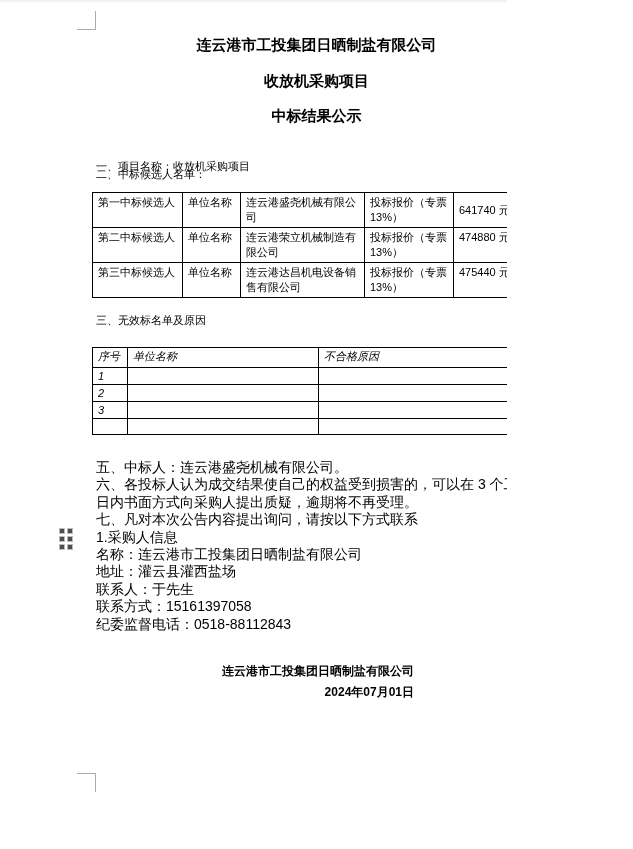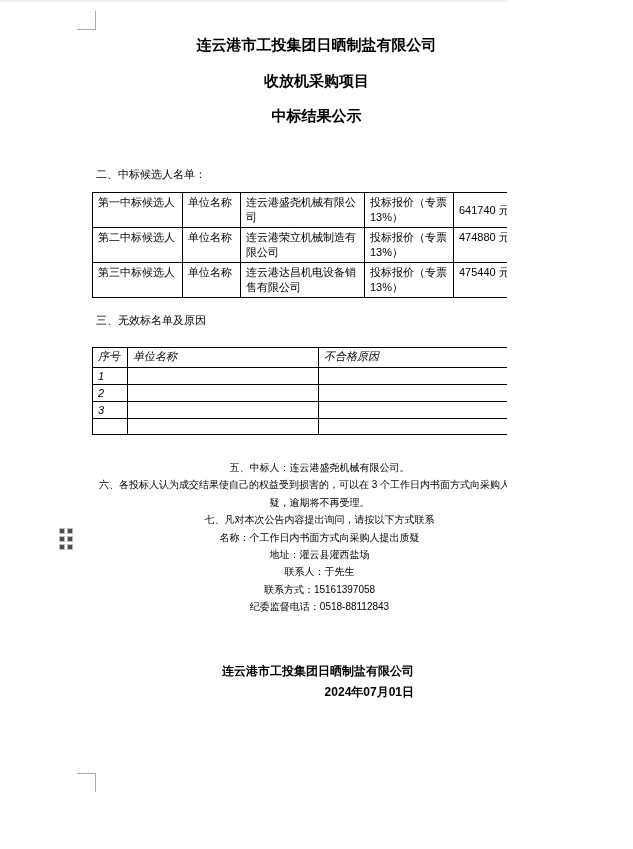--- a/index.html
+++ b/index.html
@@ -29,21 +29,21 @@
   td,th{border:1px solid #000;font-size:11px;font-weight:normal;text-align:left;
         padding:2px 5px;vertical-align:top;line-height:15px;overflow:hidden;}
   .t1{top:192px;width:455px;}
   .t1 tr{height:33px;}
   .t1 .vmid{vertical-align:middle;}
   .t2{top:347px;width:455px;}
   .t2 .hrow{height:20px;}
   .t2 .drow{height:16px;}
   .t2 td,.t2 th{line-height:12px;font-style:italic;}
 
-  .para{position:absolute;left:96px;top:459px;width:447px;font-size:10px;line-height:17.4px;text-align:center;}
+  .para{position:absolute;left:96px;top:459px;width:447px;font-size:14px;line-height:17.4px;}
   .para p{margin:0;}
 
   .signature{position:absolute;right:93px;top:661px;text-align:right;font-weight:bold;font-size:12px;line-height:21px;}
 
   .drag-dots{position:absolute;left:60px;top:529px;display:grid;
     grid-template-columns:4px 4px;grid-template-rows:4px 4px 4px;gap:4px;}
   .drag-dots span{background:#4d4d4d;width:4px;height:4px;box-shadow:0 0 0 1px #bdbdbd;}
 </style>
 </head>
 <body>
@@ -53,20 +53,21 @@
 
   <div class="crop tl"></div>
   <div class="crop tr"></div>
   <div class="crop bl"></div>
   <div class="crop br"></div>
 
   <div class="title t-line1">连云港市工投集团日晒制盐有限公司</div>
   <div class="title t-line2">收放机采购项目</div>
   <div class="title t-line3">中标结果公示</div>
 
+  <div class="sec sec1">一、项目名称：收放机采购项目</div>
   <div class="sec sec2">二、中标候选人名单：</div>
 
   <table class="t1">
     <colgroup>
       <col style="width:90px">
         <col style="width:58px">
         <col style="width:124px">
         <col style="width:89px">
         <col style="width:94px">
     </colgroup>
@@ -129,21 +130,22 @@
       <td></td>
       <td></td>
     </tr>
   </tbody>
     </table>
 
   <div class="para">
     <p>五、中标人：连云港盛尧机械有限公司。</p>
     <p>六、各投标人认为成交结果使自己的权益受到损害的，可以在 3 个工作日内书面方式向采购人提出质疑，逾期将不再受理。</p>
     <p>七、凡对本次公告内容提出询问，请按以下方式联系</p>
-    <p>名称：个工作日内书面方式向采购人提出质疑</p>
+    <p>1.采购人信息</p>
+    <p>名称：连云港市工投集团日晒制盐有限公司</p>
     <p>地址：灌云县灌西盐场</p>
     <p>联系人：于先生</p>
     <p>联系方式：15161397058</p>
     <p>纪委监督电话：0518-88112843</p>
   </div>
 
   <div class="signature">
     <div>连云港市工投集团日晒制盐有限公司</div>
     <div>2024年07月01日</div>
   </div>

